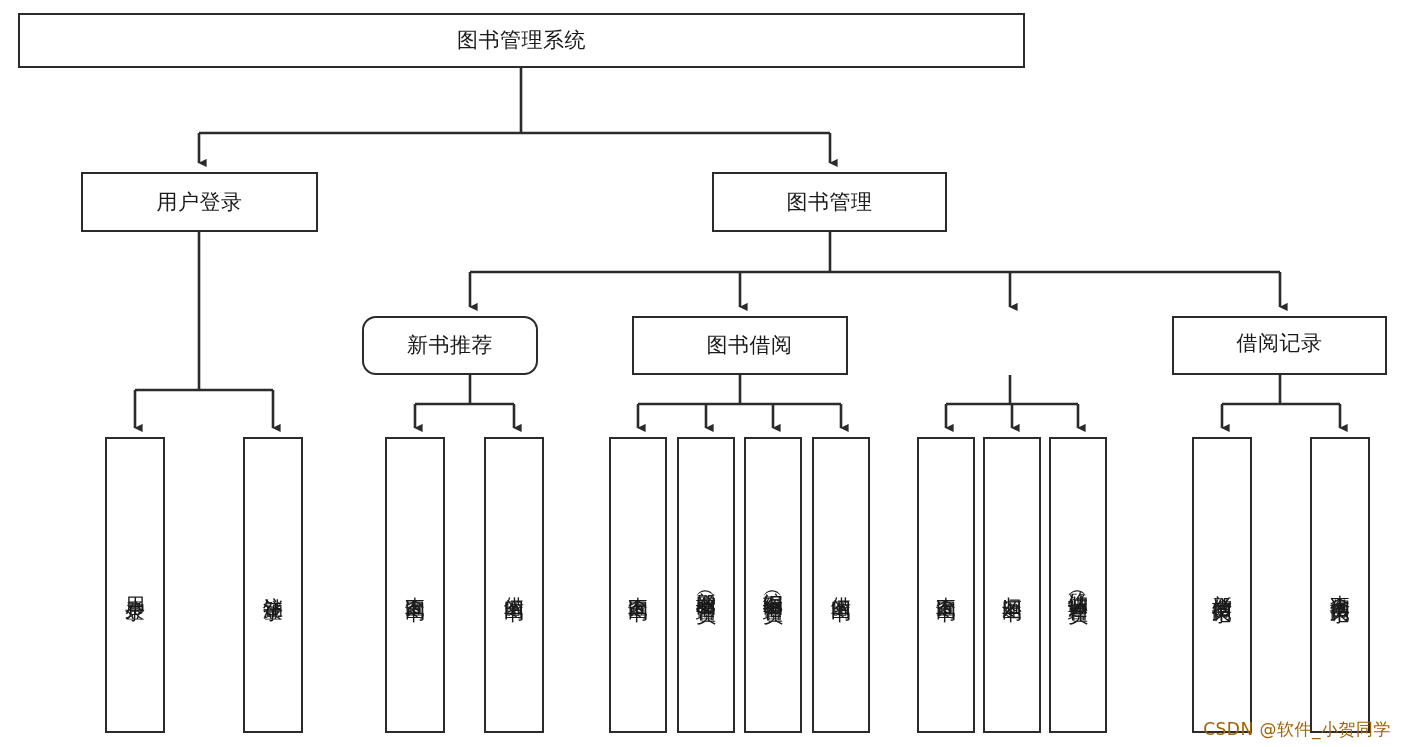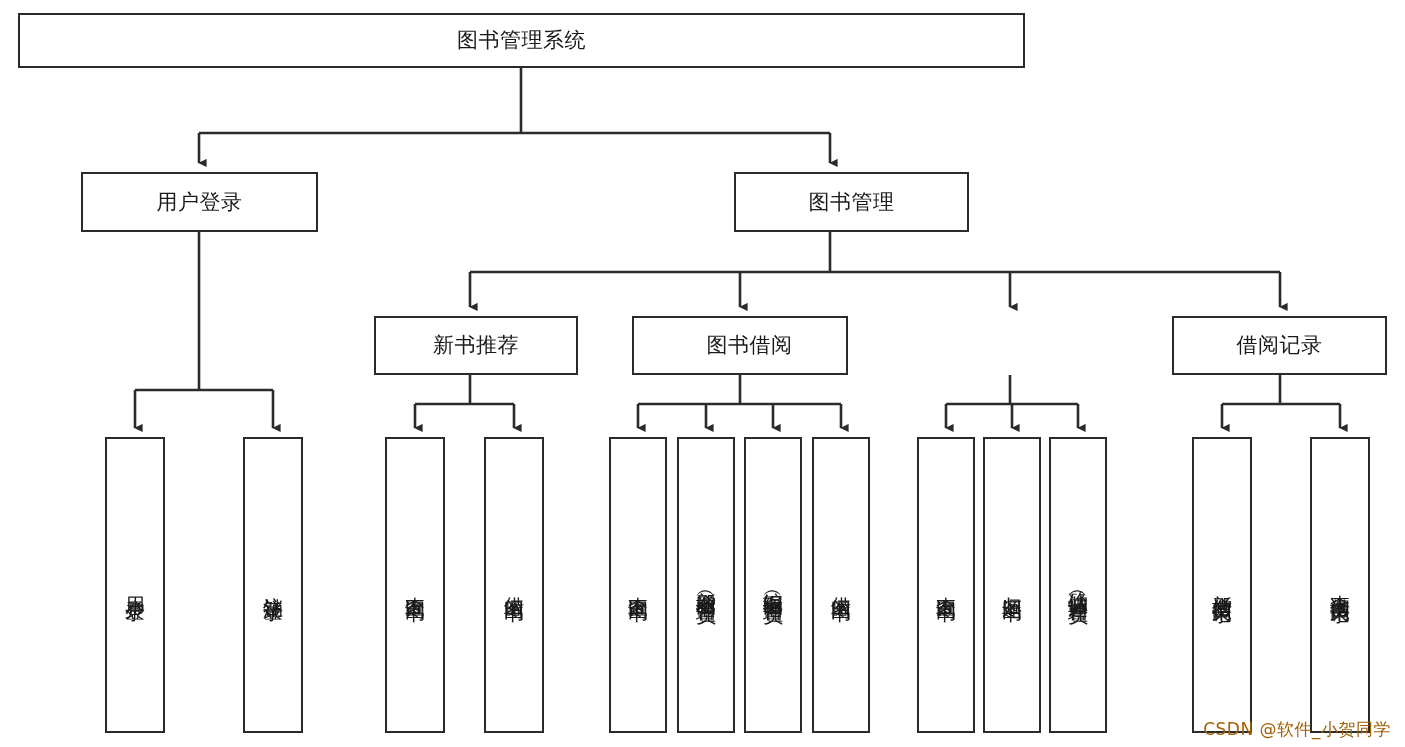--- a/index.html
+++ b/index.html
@@ -128,31 +128,31 @@
     </g>
   </svg>
 
   <div class="node horiz" style="left:18px; top:13px; width:1007px; height:55px;">
     <span class="node-label">图书管理系统</span>
   </div>
 
   <div class="node horiz" style="left:81px; top:172px; width:237px; height:60px;">
     <span class="node-label">用户登录</span>
   </div>
-  <div class="node horiz" style="left:712px; top:172px; width:235px; height:60px;margin-left:22px;">
+  <div class="node horiz" style="left:712px; top:172px; width:235px; height:60px;">
     <span class="node-label">图书管理</span>
   </div>
 
-  <div class="node horiz" style="left:374px; top:316px; width:204px; height:59px;">
+  <div class="node horiz" style="left:362px; top:316px; width:176px; height:59px;border-radius:14px;">
     <span class="node-label">新书推荐</span>
   </div>
   <div class="node horiz" style="left:632px; top:316px; width:216px; height:59px;padding-left:19px;">
     <span class="node-label">图书借阅</span>
   </div>
-  <div class="node horiz" style="left:1172px; top:316px; width:215px; height:59px;">
+  <div class="node horiz" style="left:1172px; top:316px; width:215px; height:59px;font-family:Liberation Mono, monospace;">
     <span class="node-label">借阅记录</span>
   </div>
 
   <div class="node vert" style="left:105px; top:437px; width:60px; height:296px;">
     <span class="node-label">用户登录</span>
   </div>
   <div class="node vert" style="left:243px; top:437px; width:60px; height:296px;">
     <span class="node-label">注销登录</span>
   </div>
 

